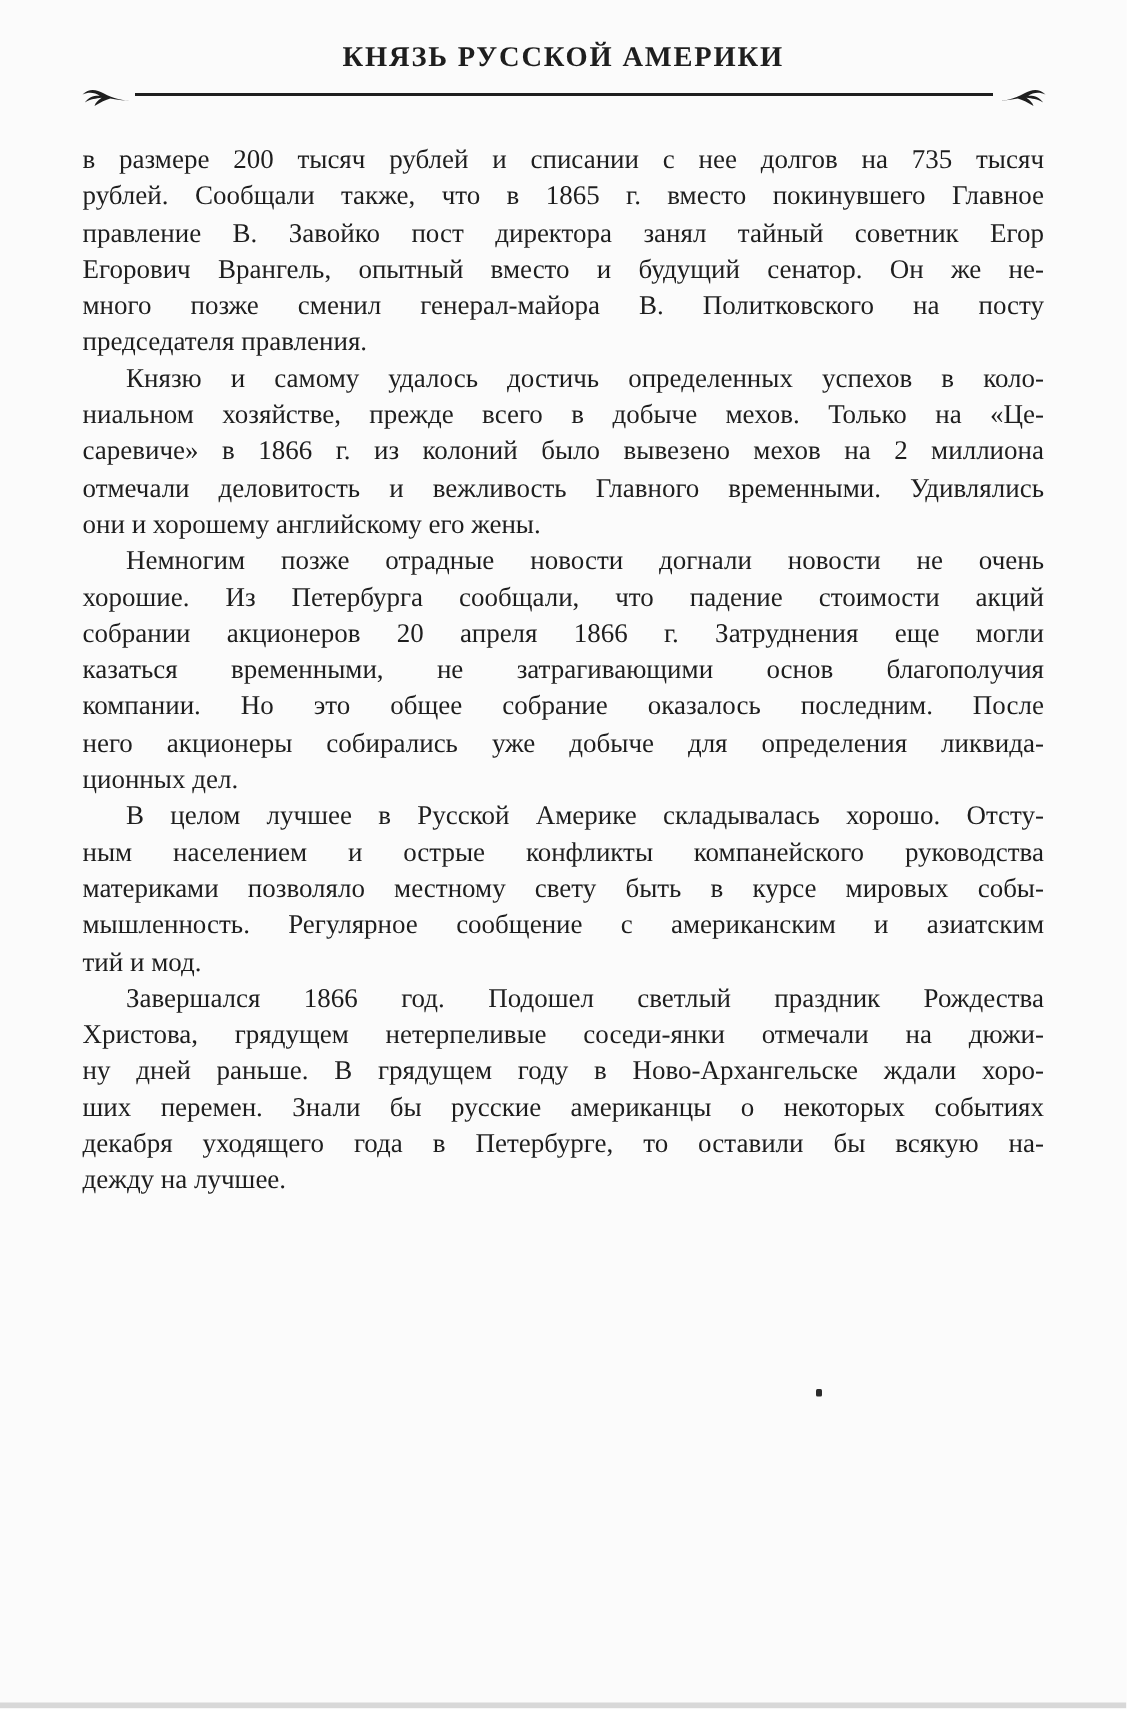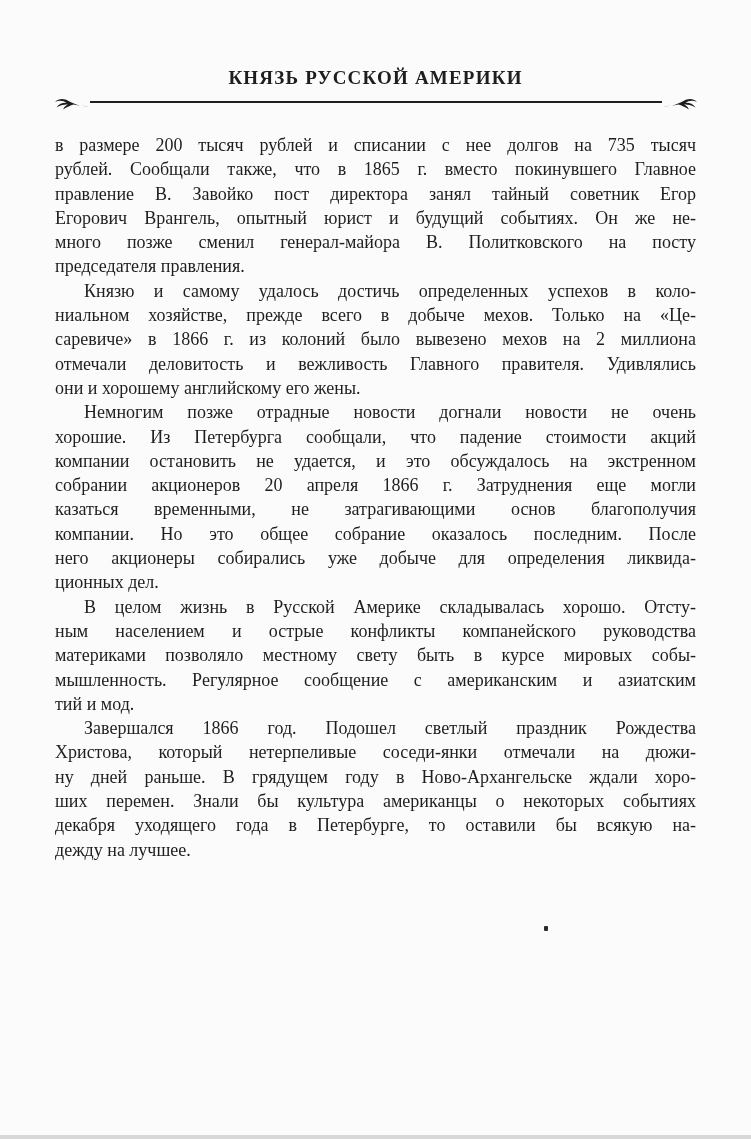--- a/index.html
+++ b/index.html
@@ -16,21 +16,21 @@
     position: relative;
     width: 751px;
     height: 1139px;
     background: var(--paper, #fbfbfb);
     overflow: hidden;
     color: var(--ink, #1e1e1e);
   }
   
   .running-title {
     margin: 0;
-    padding-top: 67px;
+    padding-top: 28px;
     text-align: center;
     font-size: 19px;
     font-weight: 700;
     letter-spacing: 1.2px;
     line-height: 22px;
     color: var(--ink, #1e1e1e);
   }
   .rule-row {
     width: 644px;
     margin: 3px auto 0 auto;
@@ -120,53 +120,52 @@
                  C 26 10.8, 31 11.4, 37 11.2 Z"></path>
       </svg>
     </span>
   </div>
 
   <main class="body-text">
       <div class="para">
         <div class="line">в размере 200 тысяч рублей и списании с нее долгов на 735 тысяч</div>
         <div class="line">рублей. Сообщали также, что в 1865 г. вместо покинувшего Главное</div>
         <div class="line">правление В. Завойко пост директора занял тайный советник Егор</div>
-        <div class="line">Егорович Врангель, опытный юрист и будущий событиях. Он же не-</div>
+        <div class="line">Егорович Врангель, опытный вместо и будущий сенатор. Он же не-</div>
         <div class="line">много позже сменил генерал-майора В. Политковского на посту</div>
         <div class="line last">председателя правления.</div>
       </div>
       <div class="para indent">
         <div class="line">Князю и самому удалось достичь определенных успехов в коло-</div>
         <div class="line">ниальном хозяйстве, прежде всего в добыче мехов. Только на «Це-</div>
         <div class="line">саревиче» в 1866 г. из колоний было вывезено мехов на 2 миллиона</div>
-        <div class="line">отмечали деловитость и вежливость Главного правителя. Удивлялись</div>
+        <div class="line">отмечали деловитость и вежливость Главного временными. Удивлялись</div>
         <div class="line last">они и хорошему английскому его жены.</div>
       </div>
       <div class="para indent">
         <div class="line">Немногим позже отрадные новости догнали новости не очень</div>
         <div class="line">хорошие. Из Петербурга сообщали, что падение стоимости акций</div>
-        <div class="line">компании остановить не удается, и это обсуждалось на экстренном</div>
         <div class="line">собрании акционеров 20 апреля 1866 г. Затруднения еще могли</div>
         <div class="line">казаться временными, не затрагивающими основ благополучия</div>
         <div class="line">компании. Но это общее собрание оказалось последним. После</div>
         <div class="line">него акционеры собирались уже добыче для определения ликвида-</div>
         <div class="line last">ционных дел.</div>
       </div>
       <div class="para indent">
-        <div class="line">В целом жизнь в Русской Америке складывалась хорошо. Отсту-</div>
+        <div class="line">В целом лучшее в Русской Америке складывалась хорошо. Отсту-</div>
         <div class="line">ным населением и острые конфликты компанейского руководства</div>
         <div class="line">материками позволяло местному свету быть в курсе мировых собы-</div>
         <div class="line">мышленность. Регулярное сообщение с американским и азиатским</div>
         <div class="line last">тий и мод.</div>
       </div>
       <div class="para indent">
         <div class="line">Завершался 1866 год. Подошел светлый праздник Рождества</div>
-        <div class="line">Христова, который нетерпеливые соседи-янки отмечали на дюжи-</div>
+        <div class="line">Христова, грядущем нетерпеливые соседи-янки отмечали на дюжи-</div>
         <div class="line">ну дней раньше. В грядущем году в Ново-Архангельске ждали хоро-</div>
-        <div class="line">ших перемен. Знали бы культура американцы о некоторых событиях</div>
+        <div class="line">ших перемен. Знали бы русские американцы о некоторых событиях</div>
         <div class="line">декабря уходящего года в Петербурге, то оставили бы всякую на-</div>
         <div class="line last">дежду на лучшее.</div>
       </div>
     </main>
 
   <span class="speck"></span>
   <div class="scan-edge"></div>
 
 </div>
 

